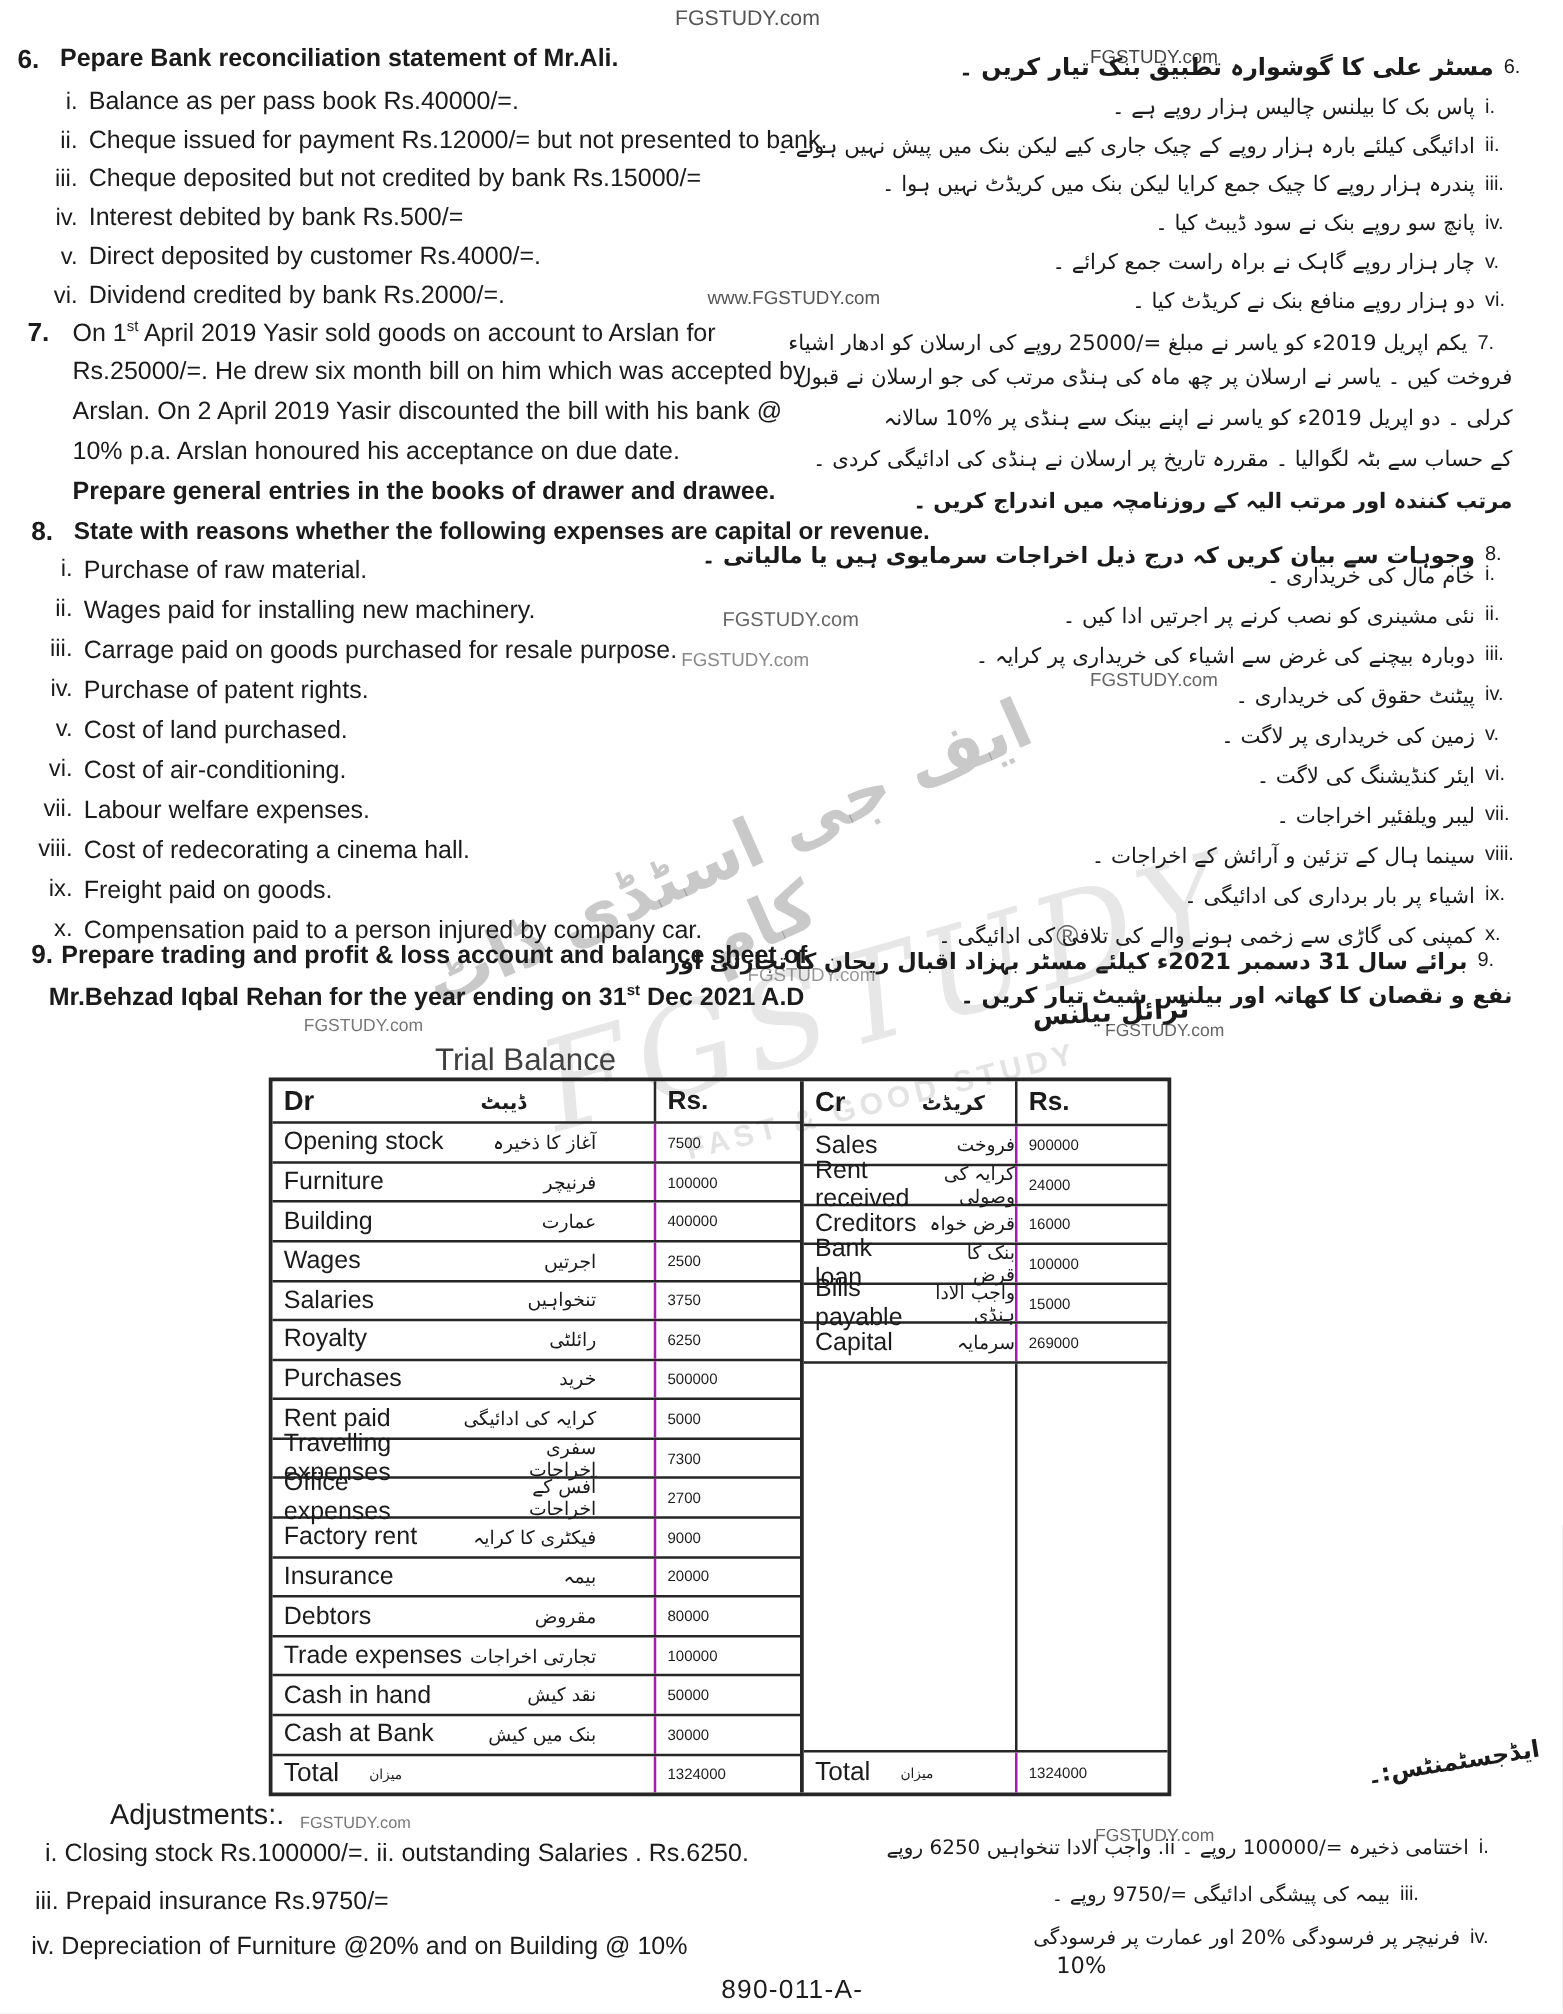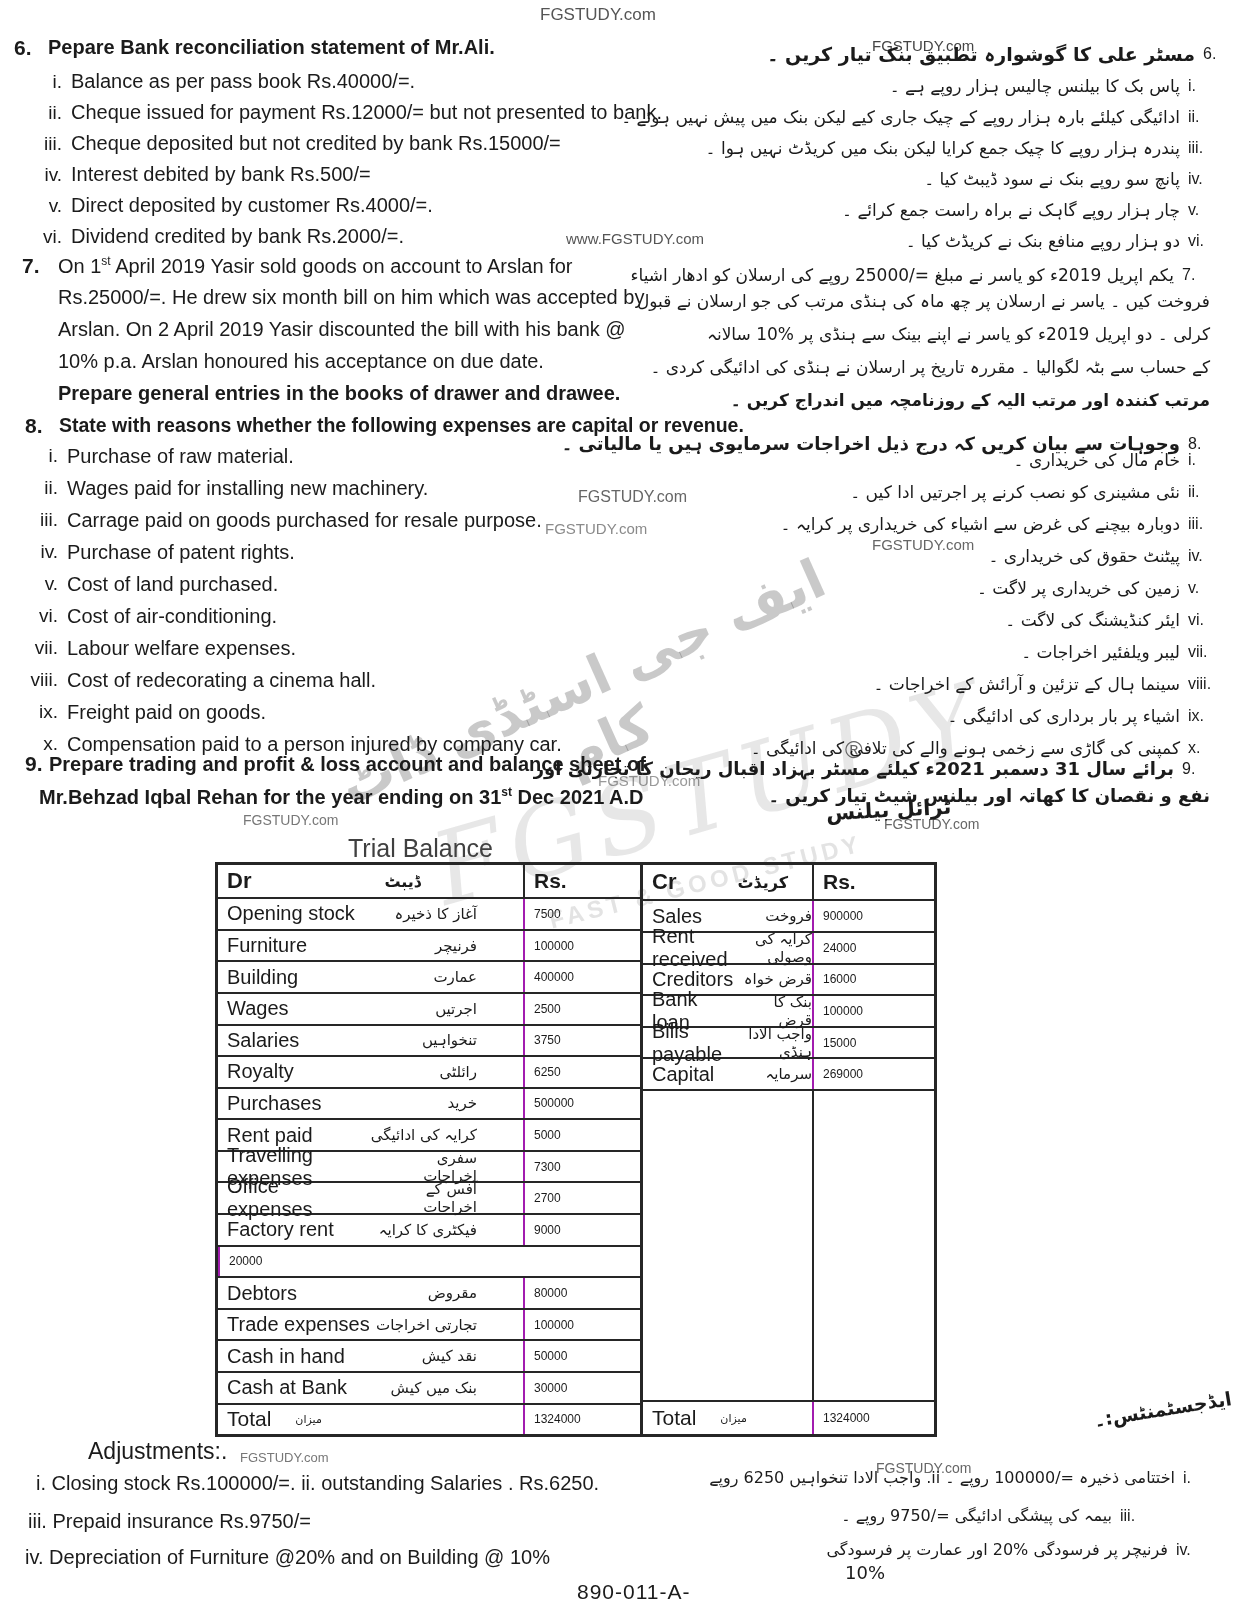--- a/index.html
+++ b/index.html
@@ -448,20 +448,24 @@
 
           <div class="t-row">
             <div class="t-name">
               <span>Factory rent</span>
               <span class="row-ur">فیکٹری کا کرایہ</span>
             </div>
             <div class="t-amt">9000</div>
           </div>
 
           <div class="t-row">
+            <div class="t-name">
+              <span>Insurance</span>
+              <span class="row-ur">بیمہ</span>
+            </div>
             <div class="t-amt">20000</div>
           </div>
 
           <div class="t-row">
             <div class="t-name">
               <span>Debtors</span>
               <span class="row-ur">مقروض</span>
             </div>
             <div class="t-amt">80000</div>
           </div>

